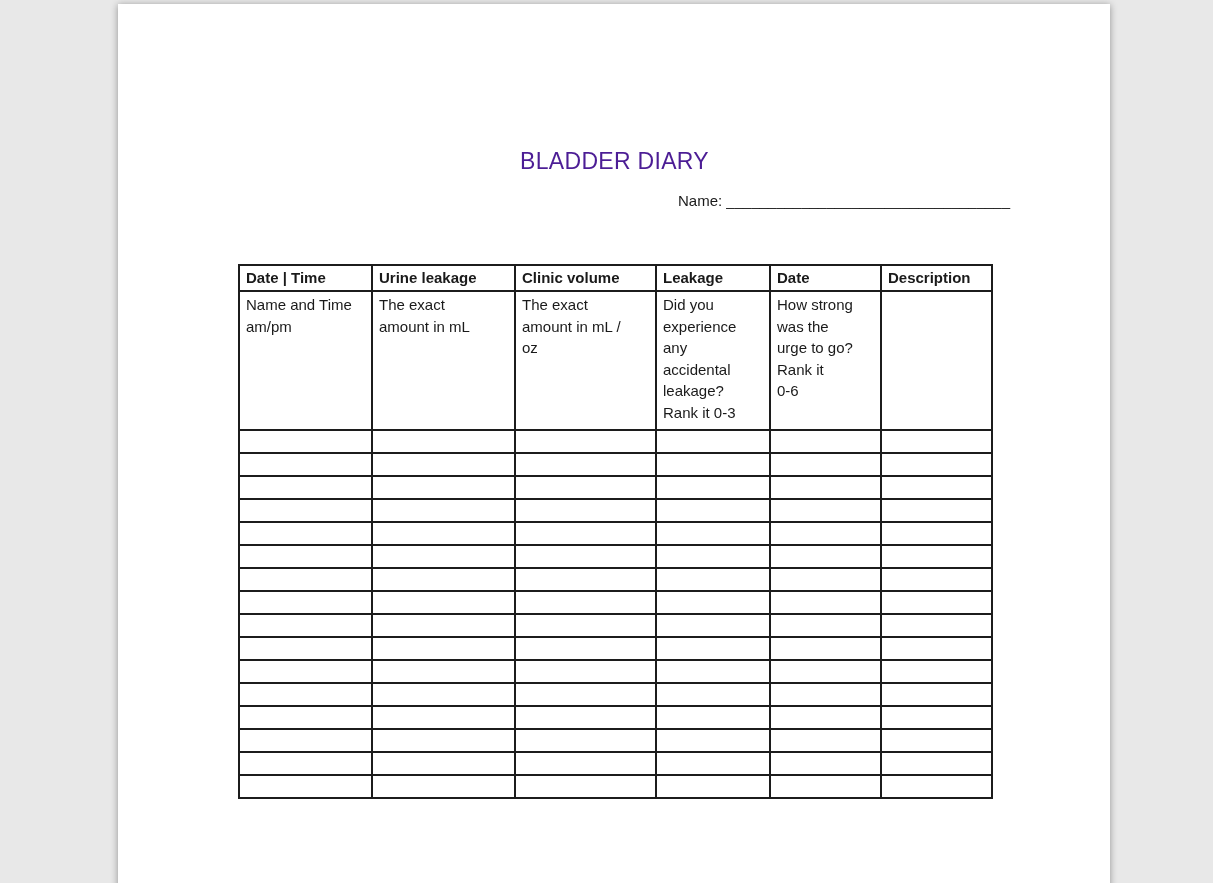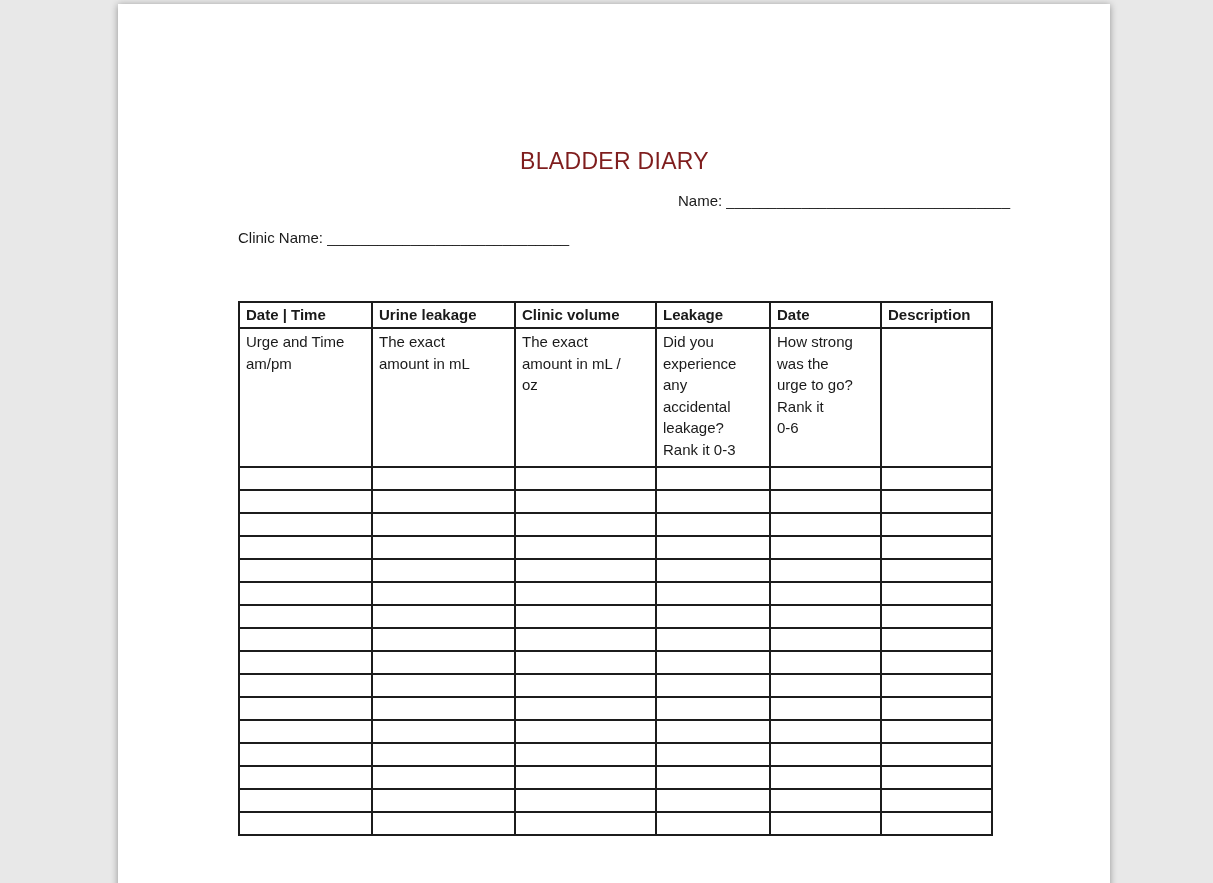--- a/index.html
+++ b/index.html
@@ -81,26 +81,25 @@
   col.c4 { width: 114px; }
   col.c5 { width: 111px; }
   col.c6 { width: 111px; }
 </style>
 </head>
 <body>
 
 <div class="page">
   <div class="content">
 
-    <h1 class="doc-title" style="color: #7f1d1d;">BLADDER DIARY</h1>
+    <h1 class="doc-title" style="color: #4c1d95;">BLADDER DIARY</h1>
 
 
     <p class="field field-name"><span>Name:</span> <span class="line">__________________________________</span></p>
 
-    <p class="field field-clinic"><span>Clinic Name:</span> <span class="line">_____________________________</span></p>
 
     <table class="diary">
       <colgroup>
         <col class="c1">
           <col class="c2">
           <col class="c3">
           <col class="c4">
           <col class="c5">
           <col class="c6">
       </colgroup>
@@ -109,21 +108,21 @@
             <th>Date | Time</th>
             <th>Urine leakage</th>
             <th>Clinic volume</th>
             <th>Leakage</th>
             <th>Date</th>
             <th>Description</th>
           </tr>
       </thead>
       <tbody id="table-body">
         <tr class="desc-row" id="desc-row">
-            <td>Urge and Time
+            <td>Name and Time
 am/pm</td>
             <td>The exact
 amount in mL</td>
             <td>The exact
 amount in mL /
 oz</td>
             <td>Did you
 experience
 any
 accidental

